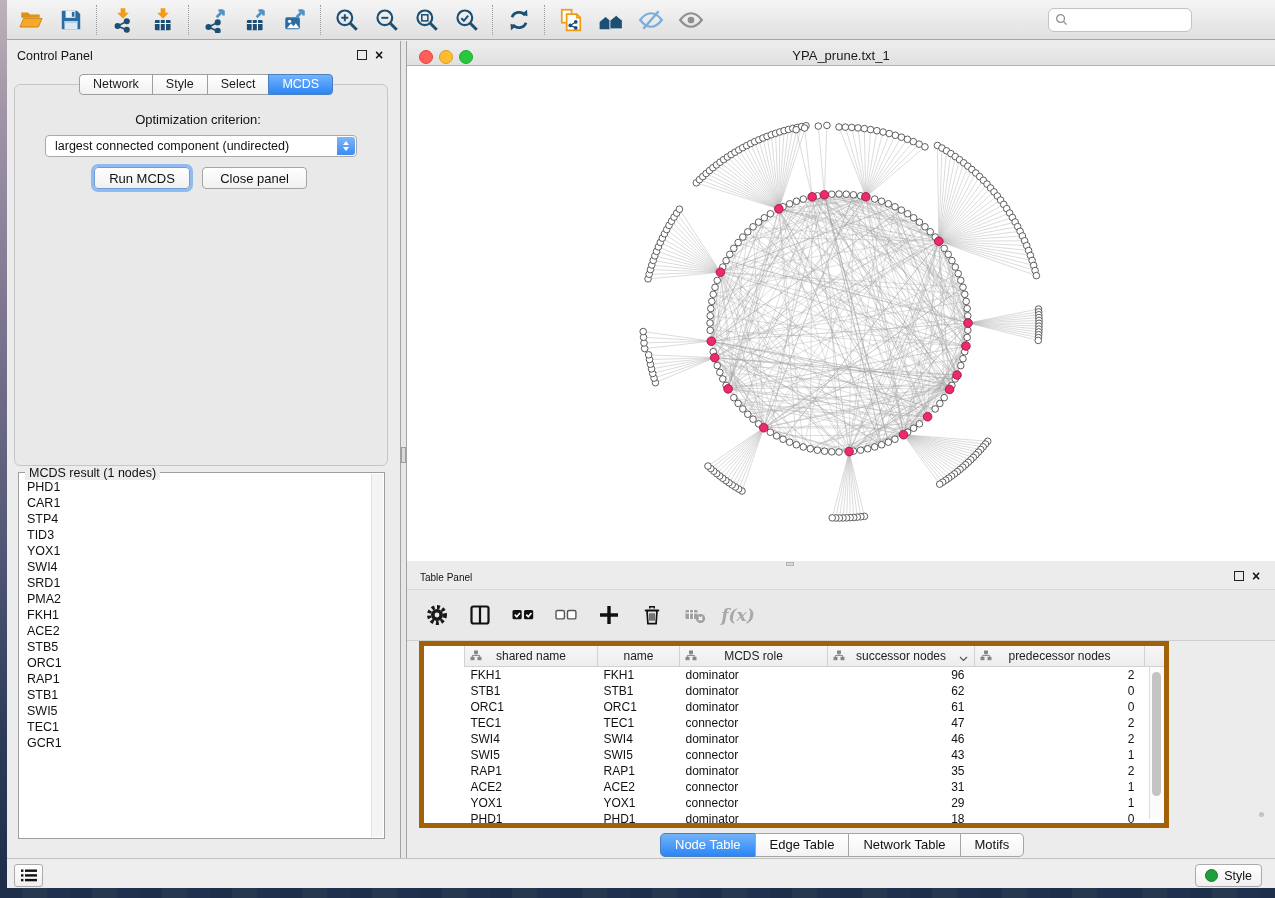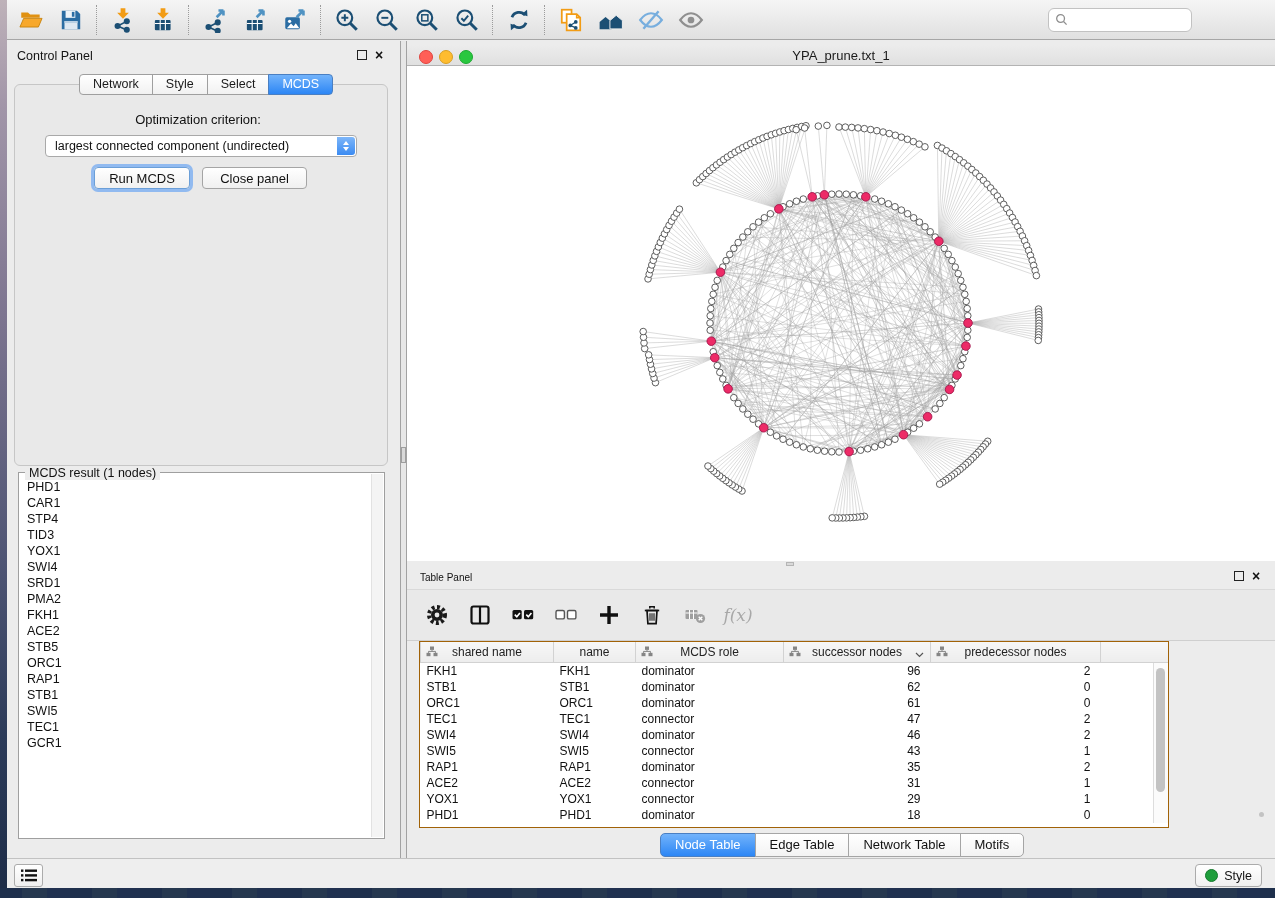--- a/index.html
+++ b/index.html
@@ -73,26 +73,26 @@
   .light{position:absolute;top:4.5px;width:12px;height:12px;border-radius:50%;}
   #light-red{left:12px;background:#ff5f57;border:0.5px solid #e0443e;}
   #light-yellow{left:32px;background:#febc2f;border:0.5px solid #d99f23;}
   #light-green{left:52px;background:#29c73f;border:0.5px solid #1ea832;}
   #net-title{position:absolute;left:0;right:0;top:3px;text-align:center;font-size:13px;color:#1a1a1a;}
   #net-canvas{left:407px;top:66px;width:868px;height:495px;background:#fff;}
 
   
   #tp-title{left:420px;top:572px;font-size:10px;}
   #tp-toolbar{left:407px;top:589px;width:868px;height:52px;background:#e9e9e9;
-    border-top:1px solid #d9d9d9;border-bottom:1px solid #cfcfcf;box-sizing:border-box;display:flex;align-items:center;padding-left:14px;gap:11px;}
+    border-top:1px solid #d9d9d9;border-bottom:1px solid #cfcfcf;box-sizing:border-box;display:flex;align-items:center;padding-left:14px;gap:11px;font-weight:bold;}
   .tpbtn{width:32px;height:32px;display:flex;align-items:center;justify-content:center;}
   .tpbtn svg{width:24px;height:24px;}
   .fx-label{font-family:"DejaVu Serif",serif;font-style:italic;font-size:17px;color:#a8a8a8;}
 
-  #node-table{left:419px;top:641px;width:750px;height:187px;background:#fff;border:1px solid #a16207;box-sizing:border-box;overflow:hidden;}
+  #node-table{left:419px;top:641px;width:750px;height:187px;background:#fff;border:5px solid #a16207;box-sizing:border-box;overflow:hidden;padding-left:40px;}
   table.grid{border-collapse:collapse;table-layout:fixed;width:849px;}
   .grid th{height:20px;background:linear-gradient(#f7f7f7,#ededed);border:1px solid #d2d2d2;border-top:none;
     font-weight:normal;font-size:12px;color:#222;position:relative;padding:0;}
   .grid th .hlbl{display:inline-block;width:100%;text-align:center;}
   .grid th .hico{position:absolute;left:5px;top:4px;}
   .grid th .sort{position:absolute;right:6px;top:5px;}
   .grid td{height:16px;font-size:12px;padding:0 10px 0 6px;white-space:nowrap;overflow:hidden;}
   .grid td.num{text-align:right;}
   #tbl-scroll{position:absolute;right:0;top:21px;bottom:4px;width:14px;background:#fbfbfb;border-left:1px solid #ddd;}
   #tbl-thumb{position:absolute;left:2px;top:5px;width:9px;height:124px;background:#c3c3c3;border-radius:5px;}

